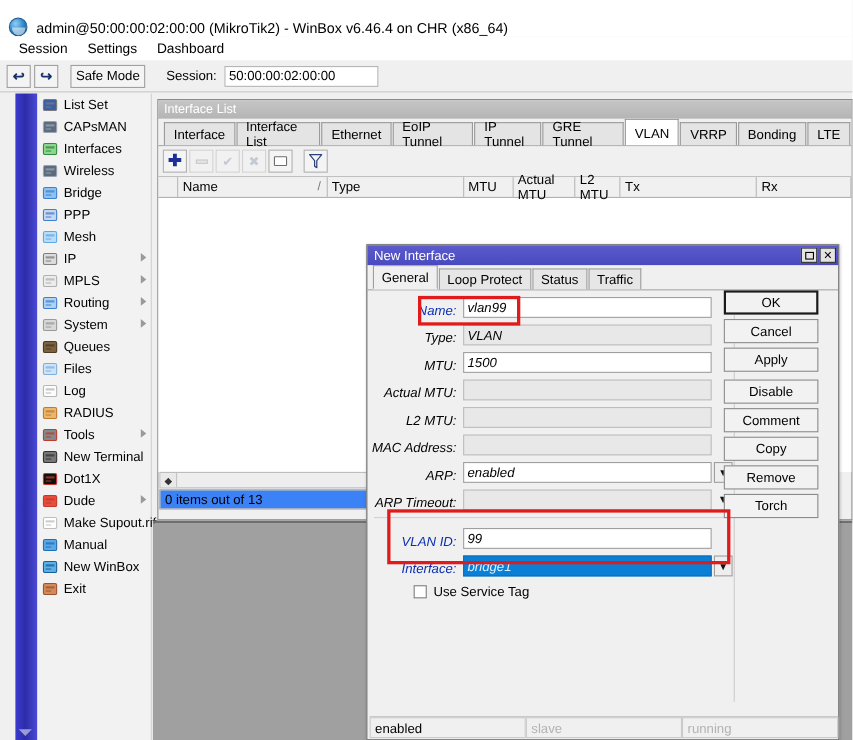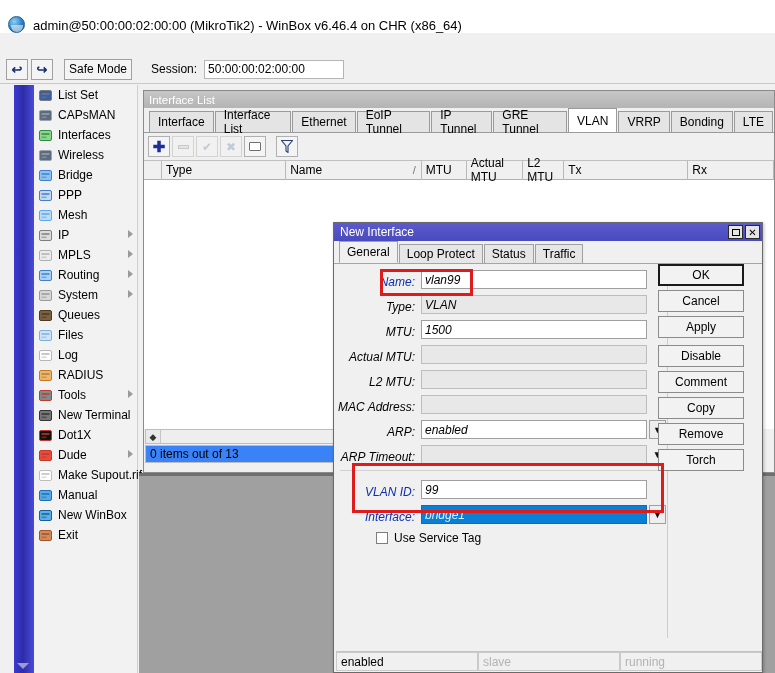--- a/index.html
+++ b/index.html
@@ -242,20 +242,25 @@
 </head>
 <body>
 
 <div id="app">
 
   <div class="titlebar">
     <div class="tb-icon"></div>
     <div class="tb-title">admin@50:00:00:02:00:00 (MikroTik2) - WinBox v6.46.4 on CHR (x86_64)</div>
   </div>
 
+  <div class="menubar">
+    <div class="mi">Session</div>
+    <div class="mi">Settings</div>
+    <div class="mi">Dashboard</div>
+  </div>
 
   <div class="toolbar">
     <div class="tbtn">
       <span class="tb-arrow">↩</span>
     </div>
     <div class="tbtn">
       <span class="tb-arrow">↪</span>
     </div>
     <div class="tbtn safemode">Safe Mode</div>
     <div class="sess-label">Session:</div>
@@ -502,26 +507,26 @@
       <div class="sep"></div>
       <div class="ibtn">
         <svg width="12" height="13" viewBox="0 0 12 13">
           <polygon points="0.5,0.5 11.5,0.5 7,6 7,12.5 5,11 5,6" fill="none" stroke="#2b3f7a" stroke-width="1.1"></polygon>
         </svg>
       </div>
     </div>
 
     <div class="grid-head" id="grid-head">
         <div class="gh" style="width: 22px;"></div>
-        <div class="gh" style="width: 160px;">
-          <span>Type</span>
-        </div>
         <div class="gh" style="width: 175px;">
           <span>Name</span>
           <span class="sortmark">/</span>
+        </div>
+        <div class="gh" style="width: 160px;">
+          <span>Type</span>
         </div>
         <div class="gh" style="width: 57px;">
           <span>MTU</span>
         </div>
         <div class="gh" style="width: 72px;">
           <span>Actual MTU</span>
         </div>
         <div class="gh" style="width: 52px;">
           <span>L2 MTU</span>
         </div>

